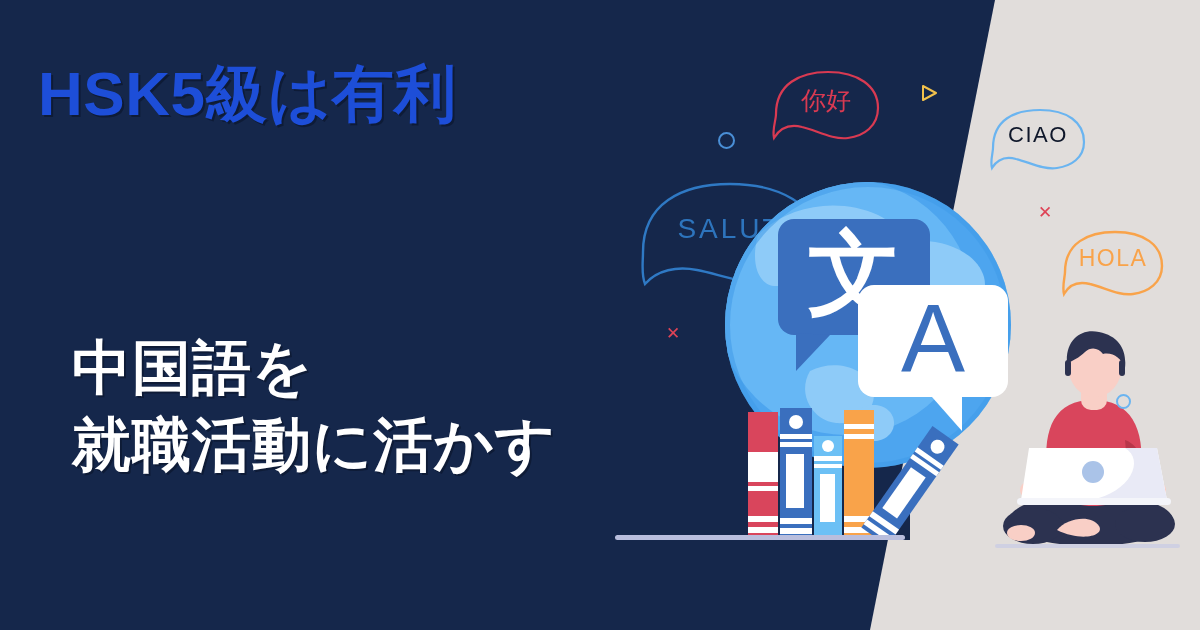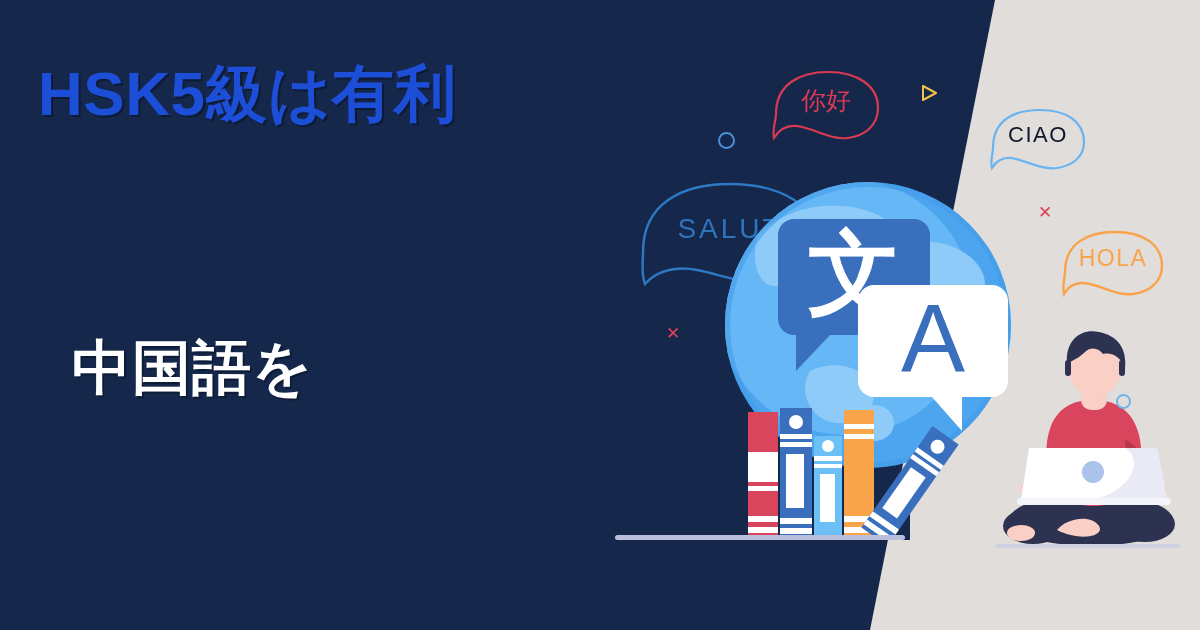--- a/index.html
+++ b/index.html
@@ -303,15 +303,16 @@
       <path d="M3 2 L16 9 L3 16 Z" fill="none" stroke="#f2c14b" stroke-width="2" stroke-linejoin="round"></path>
     </svg>
   </div>
 
   <div class="headline">
     <div class="ln">HSK5級は有利</div>
   </div>
 
   <div class="subhead">
     <div class="ln">中国語を</div>
+    <div class="ln">就職活動に活かす</div>
   </div>
 
 </div>
 
 </body></html>

